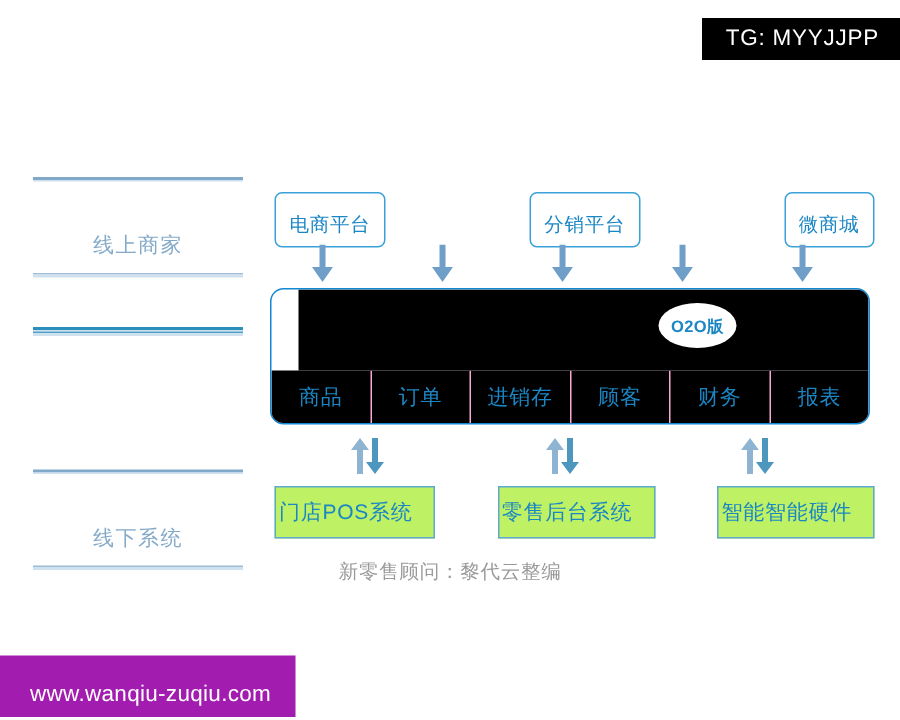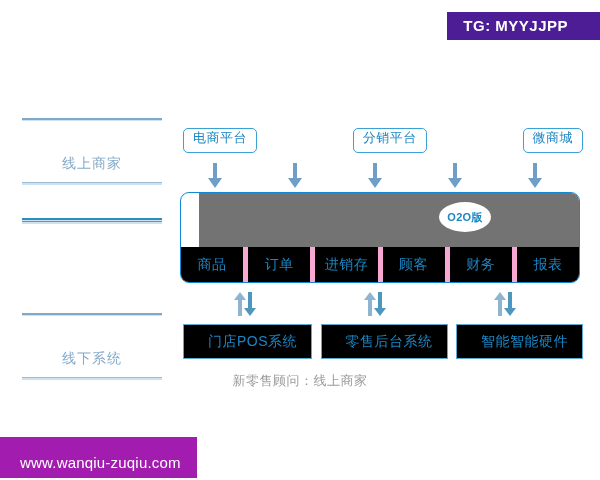--- a/index.html
+++ b/index.html
@@ -13,27 +13,26 @@
     font-family: "Liberation Sans", "DejaVu Sans", sans-serif;
     position: relative;
     overflow: hidden;
   }
 
   
   .wm-top {
     position: absolute;
     top: 12px;
     right: 0;
-    background: #4c1d95;
+    background: #000000;
     color: #ffffff;
     font-size: 15px;
     letter-spacing: .5px;
-    padding: 6px 32px 7px 16px;
-    line-height: 1;
-    font-weight: bold;
+    padding: 6px 14px 7px 16px;
+    line-height: 1;
   }
   .wm-bottom {
     position: absolute;
     left: 0;
     top: 437px;
     background: #a21caf;
     color: #ffffff;
     font-size: 15px;
     letter-spacing: .2px;
     padding: 18px 16px 8px 20px;
@@ -86,21 +85,21 @@
     display: flex;
     justify-content: space-between;
   }
   .chip {
     border: 1px solid #39a0d8;
     border-radius: 5px;
     background: #ffffff;
     color: #1b86c4;
     font-size: 13px;
     line-height: 1;
-    padding: 2px 9px 8px 9px;
+    padding: 14px 9px 8px 9px;
     white-space: nowrap;
     letter-spacing: .5px;
   }
 
   
   .arrow-row {
     position: absolute;
     left: 183px;
     top: 163px;
     width: 400px;
@@ -121,21 +120,21 @@
     top: 192px;
     width: 400px;
     border: 1px solid #1188d4;
     border-radius: 9px;
     background: #ffffff;
     box-sizing: border-box;
     overflow: hidden;
   }
   .panel-top {
     height: 54px;
-    background: #737373;
+    background: #000000;
     position: relative;
     margin-left: 18px;
   }
   .o2o-badge {
     position: absolute;
     right: 88px;
     top: 9px;
     width: 52px;
     height: 30px;
     border-radius: 50%;
@@ -152,21 +151,21 @@
     display: flex;
     background: #000000;
   }
   .module {
     flex: 1 1 0;
     text-align: center;
     font-size: 14px;
     color: #1b86c4;
     padding: 10px 0 11px 0;
     line-height: 1;
-    border-left: 5px solid #f9a8d4;
+    border-left: 1px solid #f9a8d4;
     white-space: nowrap;
     letter-spacing: .5px;
   }
   .module:first-child { border-left: none; }
 
   
   .bidi-row {
     position: absolute;
     left: 183px;
     top: 291px;
@@ -185,25 +184,25 @@
   .bottom-row {
     position: absolute;
     left: 183px;
     top: 324px;
     width: 400px;
     display: flex;
     justify-content: space-between;
   }
   .wide-chip {
     border: 1px solid #5fa8cf;
-    background: #000000;
+    background: #bef264;
     color: #1b86c4;
     font-size: 14px;
     line-height: 1;
-    padding: 9px 14px 10px 24px;
+    padding: 9px 14px 10px 2px;
     white-space: nowrap;
     letter-spacing: .5px;
   }
 
   
   .caption {
     position: absolute;
     left: 0;
     top: 372px;
     width: 600px;
@@ -287,15 +286,15 @@
     <path d="M16 1 V17 H12 L18 25 L24 17 H20 V1 Z" fill="#4d97bf"></path>
   </svg>
 </div>
 
 <div class="bottom-row">
   <div class="wide-chip">门店POS系统</div>
   <div class="wide-chip">零售后台系统</div>
   <div class="wide-chip">智能智能硬件</div>
 </div>
 
-<div class="caption">新零售顾问：线上商家</div>
+<div class="caption">新零售顾问：黎代云整编</div>
 
 <div class="wm-bottom">www.wanqiu-zuqiu.com</div>
 
 </body></html>

